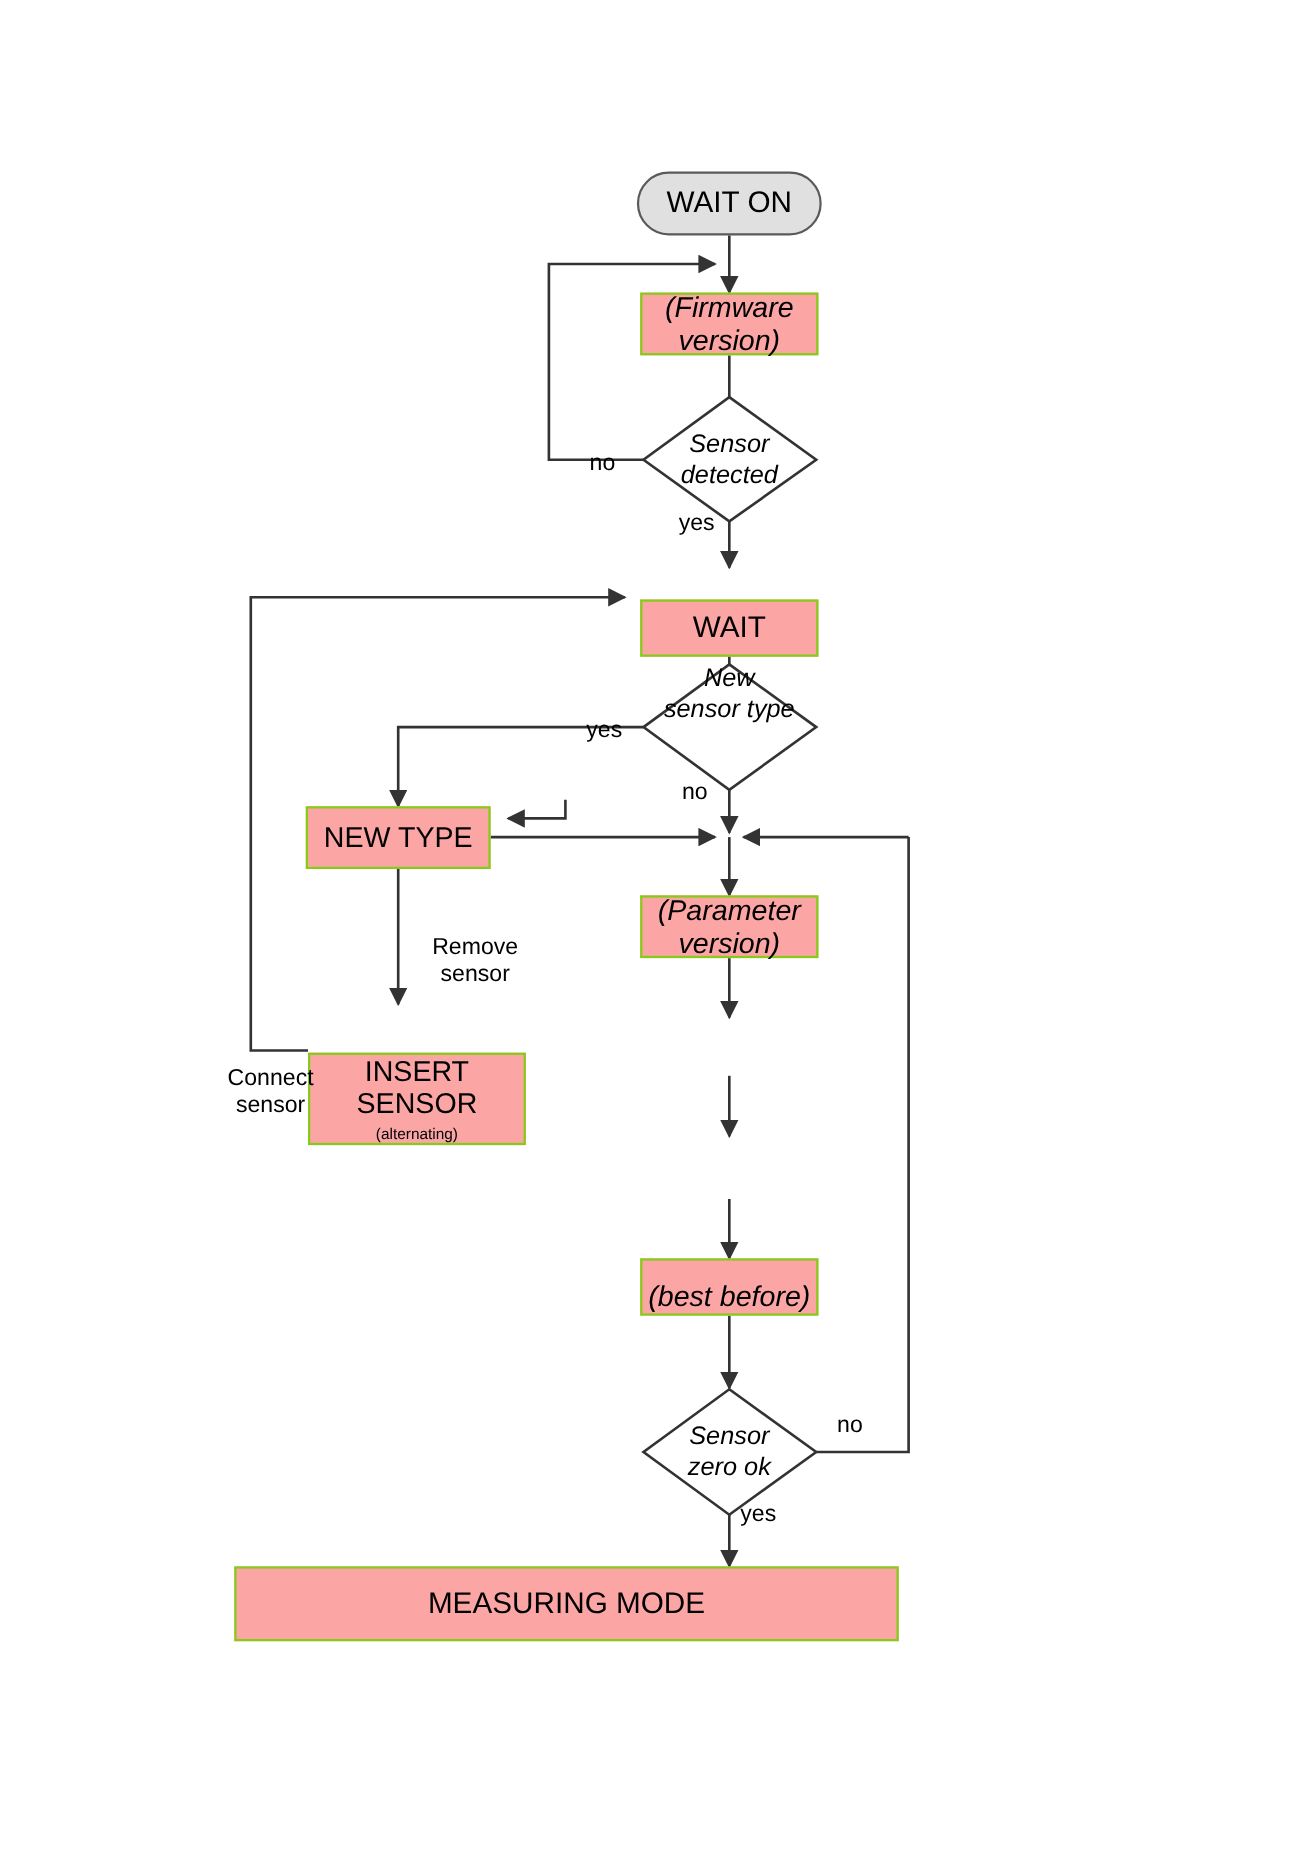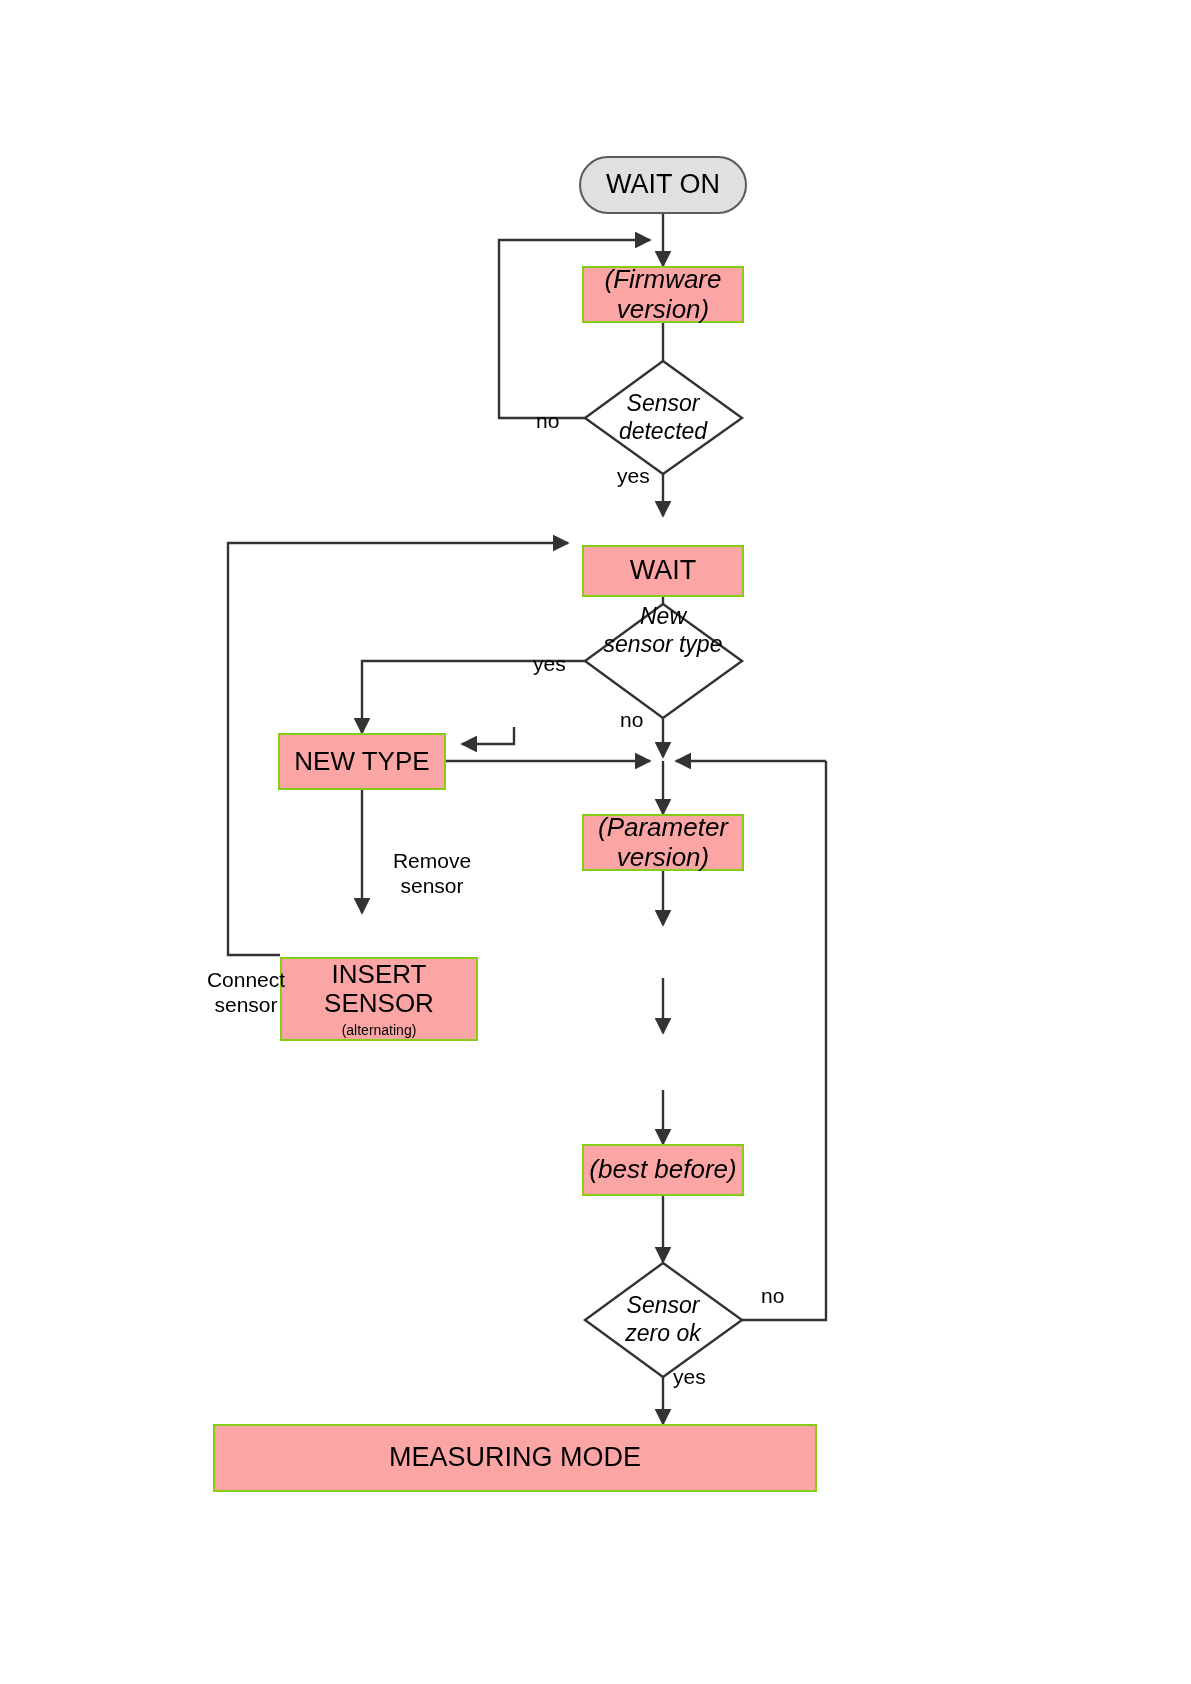--- a/index.html
+++ b/index.html
@@ -173,21 +173,21 @@
     <span class="sub">(alternating)</span>
   </div>
 
   <div class="node process italic" style="left:582px; top:814px; width:162px; height:57px;">
     <span>(Parameter</span>
     <span>version)</span>
   </div>
 
 
 
-  <div class="node process italic" style="left:582px; top:1144px; width:162px; height:52px;">
+  <div class="node process italic" style="left:582px; top:1144px; width:162px; height:52px;justify-content:flex-end;">
     <span>(best before)</span>
   </div>
 
   <div class="diamond-label" style="left:603px; top:1287px; width:120px; height:66px;">
     <span>Sensor</span>
     <span>zero ok</span>
   </div>
 
   <div class="node wide" style="left:213px; top:1424px; width:604px; height:68px;">
     <span>MEASURING MODE</span>

